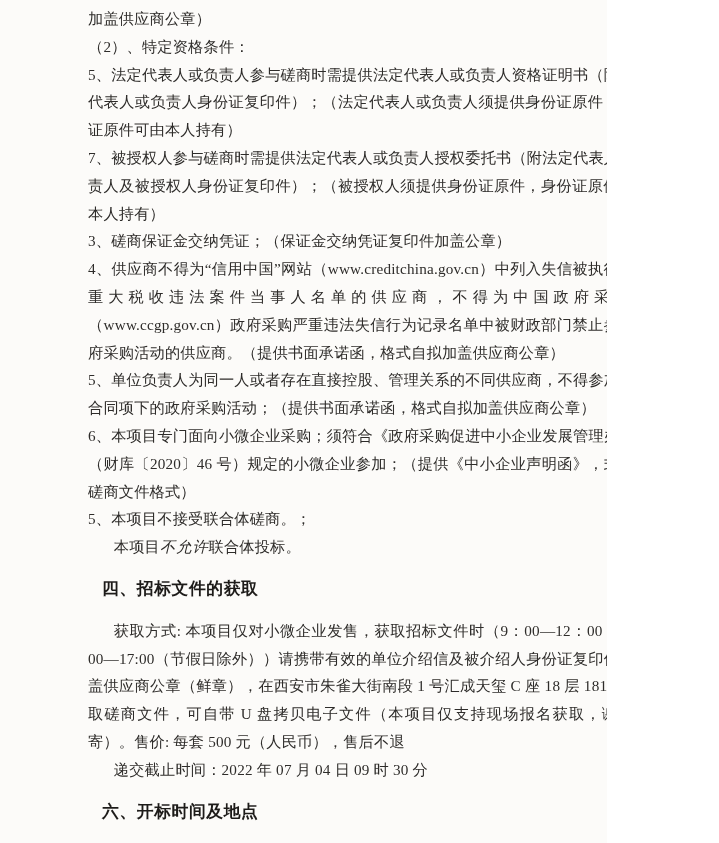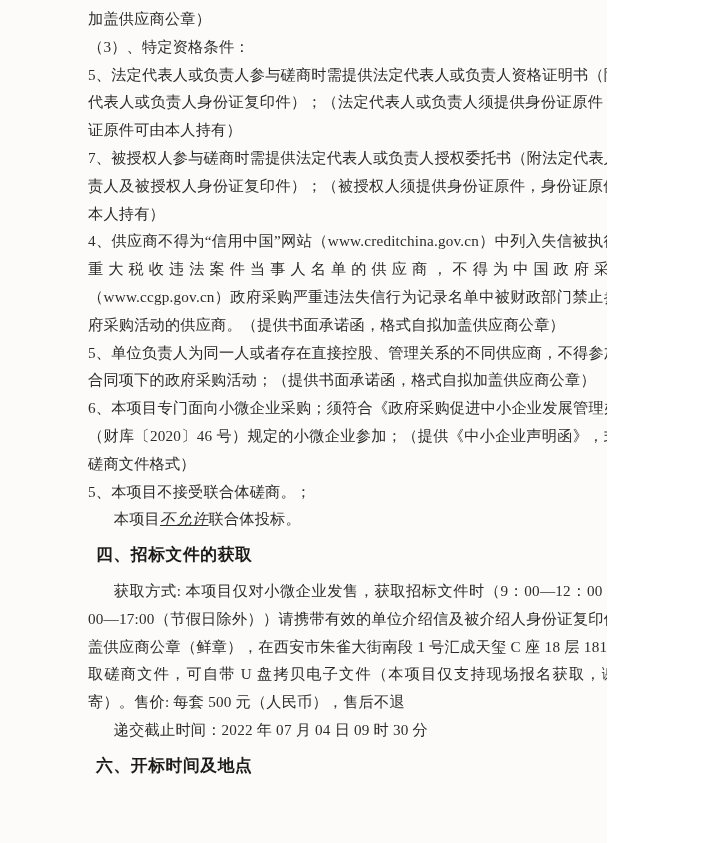--- a/index.html
+++ b/index.html
@@ -24,29 +24,29 @@
   }
   .line {
     margin: 0;
     font-size: 15.2px;
     line-height: 27.8px;
     text-align: justify;
     letter-spacing: 0.2px;
   }
   .indent { text-indent: 1.7em; }
   .heading {
-    margin: 8px;
+    margin: 14px;
     font-family: "Liberation Sans", "DejaVu Sans", sans-serif;
     font-weight: bold;
     font-size: 16.8px;
     line-height: 27.8px;
     color: #1d1b19;
     letter-spacing: 0.6px;
   }
-  em.hand { font-style: italic; letter-spacing: 1px; text-decoration: underline; }
+  em.hand { font-style: italic; letter-spacing: 1px; }
   .seal {
     position: absolute;
     left: 627px;
     top: 243px;
     pointer-events: none;
   }
   .seal text { font-family: "Liberation Serif", "DejaVu Serif", serif; }
   .seal .serial {
     font-family: "DejaVu Sans", sans-serif;
     font-weight: bold;
@@ -54,23 +54,24 @@
     letter-spacing: 2.2px;
   }
 </style>
 </head>
 <body>
 
 <div class="page">
   <div class="content">
 
     <p class="line">加盖供应商公章）</p>
-    <p class="line">（3）、特定资格条件：</p>
+    <p class="line">（2）、特定资格条件：</p>
     <p class="line">5、法定代表人或负责人参与磋商时需提供法定代表人或负责人资格证明书（附法定代表人或负责人身份证复印件）；（法定代表人或负责人须提供身份证原件，身份证原件可由本人持有）</p>
     <p class="line">7、被授权人参与磋商时需提供法定代表人或负责人授权委托书（附法定代表人或负责人及被授权人身份证复印件）；（被授权人须提供身份证原件，身份证原件可由本人持有）</p>
+    <p class="line">3、磋商保证金交纳凭证；（保证金交纳凭证复印件加盖公章）</p>
     <p class="line">4、供应商不得为“信用中国”网站（www.creditchina.gov.cn）中列入失信被执行人和重大税收违法案件当事人名单的供应商，不得为中国政府采购网（www.ccgp.gov.cn）政府采购严重违法失信行为记录名单中被财政部门禁止参加政府采购活动的供应商。（提供书面承诺函，格式自拟加盖供应商公章）</p>
     <p class="line">5、单位负责人为同一人或者存在直接控股、管理关系的不同供应商，不得参加同一合同项下的政府采购活动；（提供书面承诺函，格式自拟加盖供应商公章）</p>
     <p class="line">6、本项目专门面向小微企业采购；须符合《政府采购促进中小企业发展管理办法》（财库〔2020〕46 号）规定的小微企业参加；（提供《中小企业声明函》，式样见磋商文件格式）</p>
     <p class="line">5、本项目不接受联合体磋商。；</p>
 
     <p class="line indent"><span>本项目</span><em class="hand">不允许</em><span>联合体投标。</span></p>
 
     <h3 class="heading">四、招标文件的获取</h3>
     <p class="line indent">获取方式: 本项目仅对小微企业发售，获取招标文件时（9：00—12：00，14：00—17:00（节假日除外））请携带有效的单位介绍信及被介绍人身份证复印件，加盖供应商公章（鲜章），在西安市朱雀大街南段 1 号汇成天玺 C 座 18 层 1812 室获取磋商文件，可自带 U 盘拷贝电子文件（本项目仅支持现场报名获取，谢绝邮寄）。售价: 每套 500 元（人民币），售后不退</p>
 

